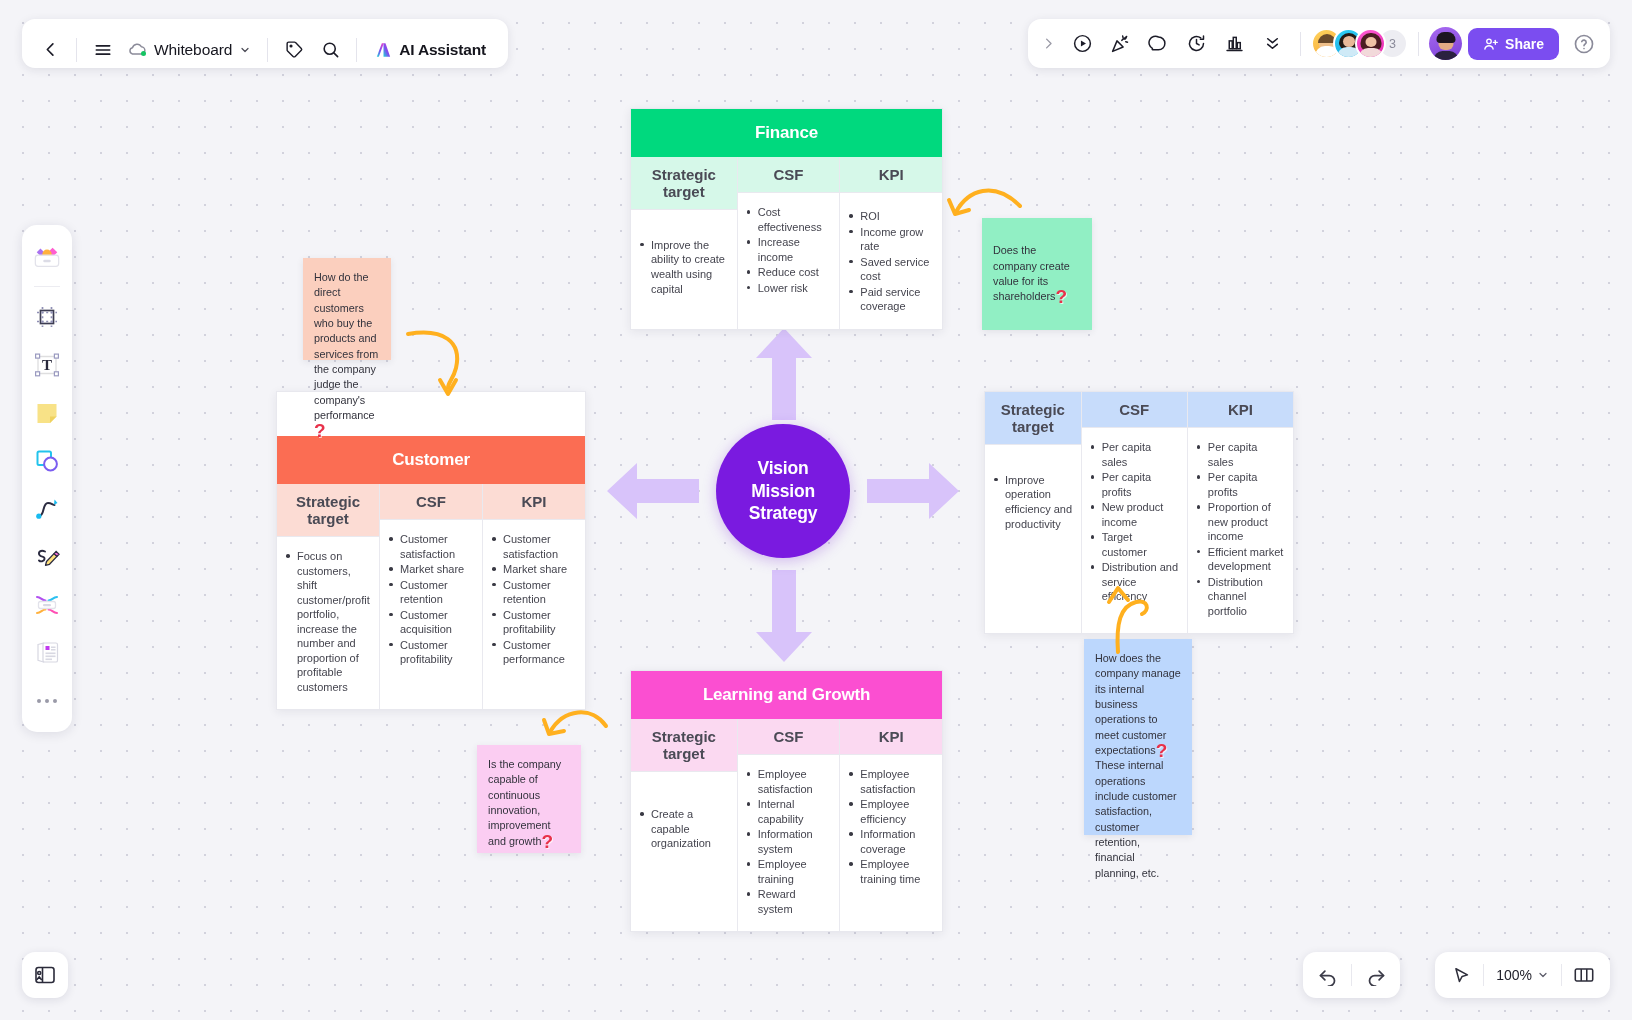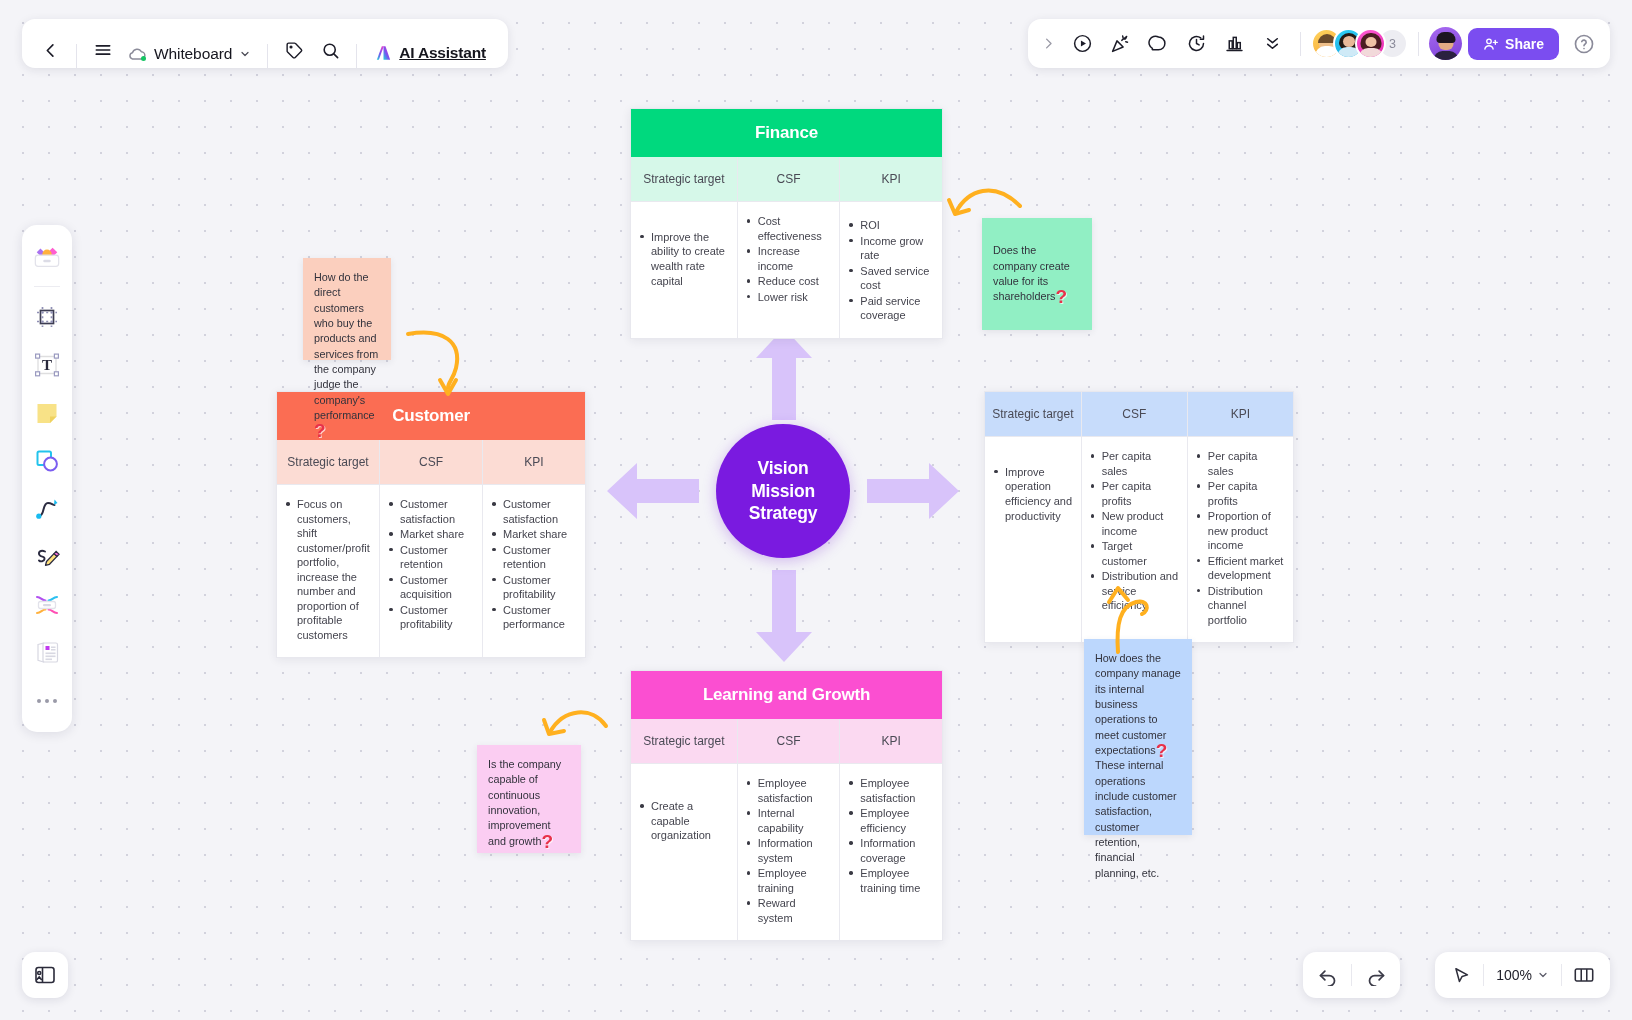--- a/index.html
+++ b/index.html
@@ -14,34 +14,34 @@
     width: 1632px; height: 1020px;
     background-color: #f4f4f8;
     background-image: radial-gradient(circle, #d2d2dd 1.3px, transparent 1.4px);
     background-size: 26px 26px;
     background-position: 10px 10px;
   }
 
   
   .topbar-left {
     position: absolute; left: 22px; top: 19px;
-    height: 49px; display: flex; align-items: flex-end;
+    height: 49px; display: flex; align-items: center;
     background: #fff; border-radius: 13px;
     box-shadow: 0 2px 10px rgba(30,30,60,.10);
     padding: 12px 14px 0 10px;
   }
   .tb-btn {
     width: 36px; height: 36px; display: flex; align-items: center; justify-content: center;
     border-radius: 8px; cursor: pointer; color: #1c1c28;
   }
   .tb-sep { width: 1px; height: 24px; background: #e4e4ec; margin: 0 8px; }
   .doc-chip { display: flex; align-items: center; gap: 7px; padding: 5px 8px 5px 6px; border-radius: 8px; cursor: pointer; }
   .doc-title { font-size: 15.5px; color: #16161f; letter-spacing: -.1px; }
   .ai-chip { display: flex; align-items: center; gap: 5px; padding: 5px 8px; border-radius: 8px; cursor: pointer; }
-  .ai-label { font-size: 15.5px; font-weight: 700; color: #15151d; letter-spacing: -.2px; text-decoration: underline; }
+  .ai-label { font-size: 15.5px; font-weight: 700; color: #15151d; letter-spacing: -.2px; }
 
   .topbar-right {
     position: absolute; right: 22px; top: 19px;
     height: 49px; display: flex; align-items: center;
     background: #fff; border-radius: 13px;
     box-shadow: 0 2px 10px rgba(30,30,60,.10);
     padding: 0 9px 0 6px; gap: 2px;
   }
   .avatars { display: flex; align-items: center; }
   .av {
@@ -108,22 +108,22 @@
     overflow: hidden;
   }
   .card-title {
     text-align: center; color: #fff; font-size: 17px; font-weight: 700;
     padding: 14px 0; letter-spacing: -.2px;
   }
   .card-cols { display: flex; }
   .col { flex: 1; border-right: 1px solid #e9e9ef; }
   .col:last-child { border-right: none; }
   .col-head {
-    text-align: center; font-size: 12px; color: #4a4a55;
-    padding: 15px 2px; border-bottom: 1px solid #e9e9ef;
+    text-align: center; font-size: 15px; color: #4a4a55;
+    padding: 9px 2px; border-bottom: 1px solid #e9e9ef; font-weight: bold;
   }
   .col-body { padding: 12px 8px 14px 6px; }
   .col-body ul { list-style: none; }
   .col-body li {
     position: relative; padding-left: 14px; margin-bottom: 1px;
     font-size: 11px; line-height: 1.32; color: #44444e;
   }
   .col-body li::before {
     content: ""; position: absolute; left: 3px; top: 5px;
     width: 3.5px; height: 3.5px; border-radius: 50%; background: #3a3a44;
@@ -423,21 +423,21 @@
     <span>Strategy</span>
   </div>
 
   <div class="card" style="left:630px;top:108px;width:313px;">
     <div class="card-title" style="background:#00d97e;">Finance</div>
     <div class="card-cols">
       <div class="col" style="flex:1.04">
         <div class="col-head" style="background:#d6f8e9;">Strategic target</div>
         <div class="col-body vcenter" style="min-height:117px">
           <ul>
-            <li>Improve the ability to create wealth rate capital</li>
+            <li>Improve the ability to create wealth using capital</li>
           </ul>
         </div>
       </div>
       <div class="col">
         <div class="col-head" style="background:#d6f8e9;">CSF</div>
         <div class="col-body vcenter" style="min-height:117px">
           <ul>
             <li>Cost effectiveness</li>
             <li>Increase income</li>
             <li>Reduce cost</li>
@@ -453,21 +453,21 @@
             <li>Income grow rate</li>
             <li>Saved service cost</li>
             <li>Paid service coverage</li>
           </ul>
         </div>
       </div>
     </div>
   </div>
 
   <div class="card" style="left:276px;top:391px;width:310px;">
-    <div class="card-title" style="background:#fb6d53;">Customer</div>
+    <div class="card-title" style="background:#fb6d53;margin-top:44px;">Customer</div>
     <div class="card-cols">
       <div class="col">
         <div class="col-head" style="background:#fcdcd4;">Strategic target</div>
         <div class="col-body" style="min-height:117px">
           <ul>
             <li>Focus on customers, shift customer/profit portfolio, increase the number and proportion of profitable customers</li>
           </ul>
         </div>
       </div>
       <div class="col">

